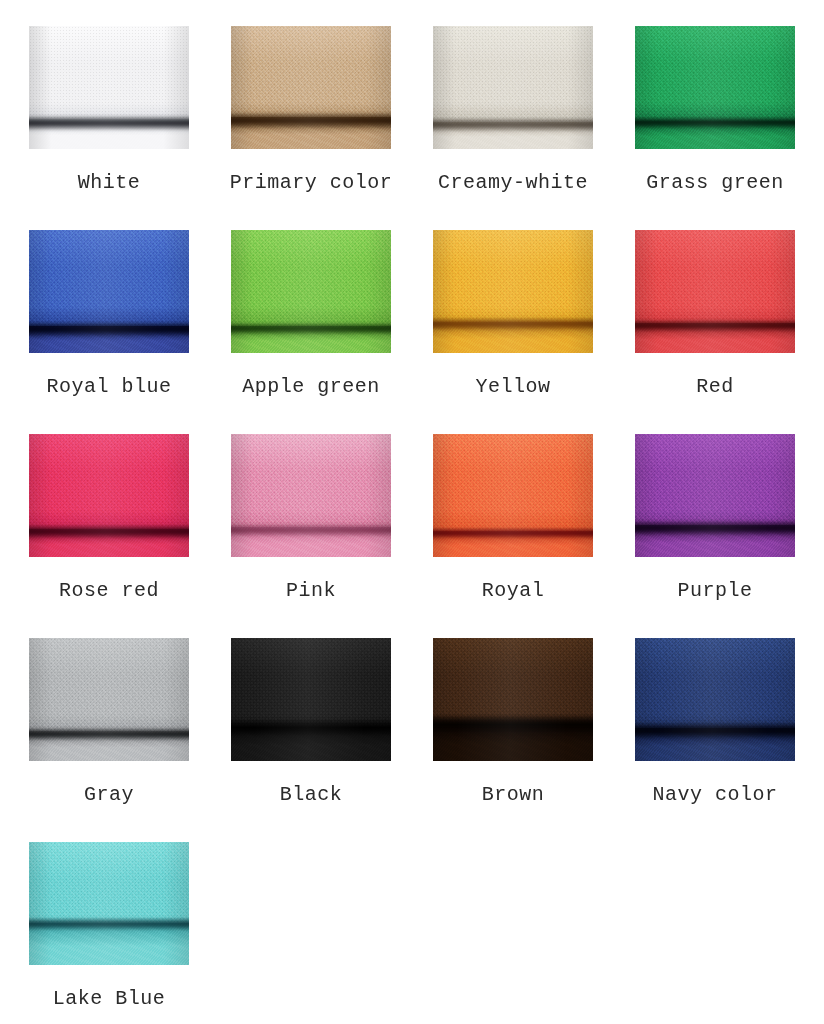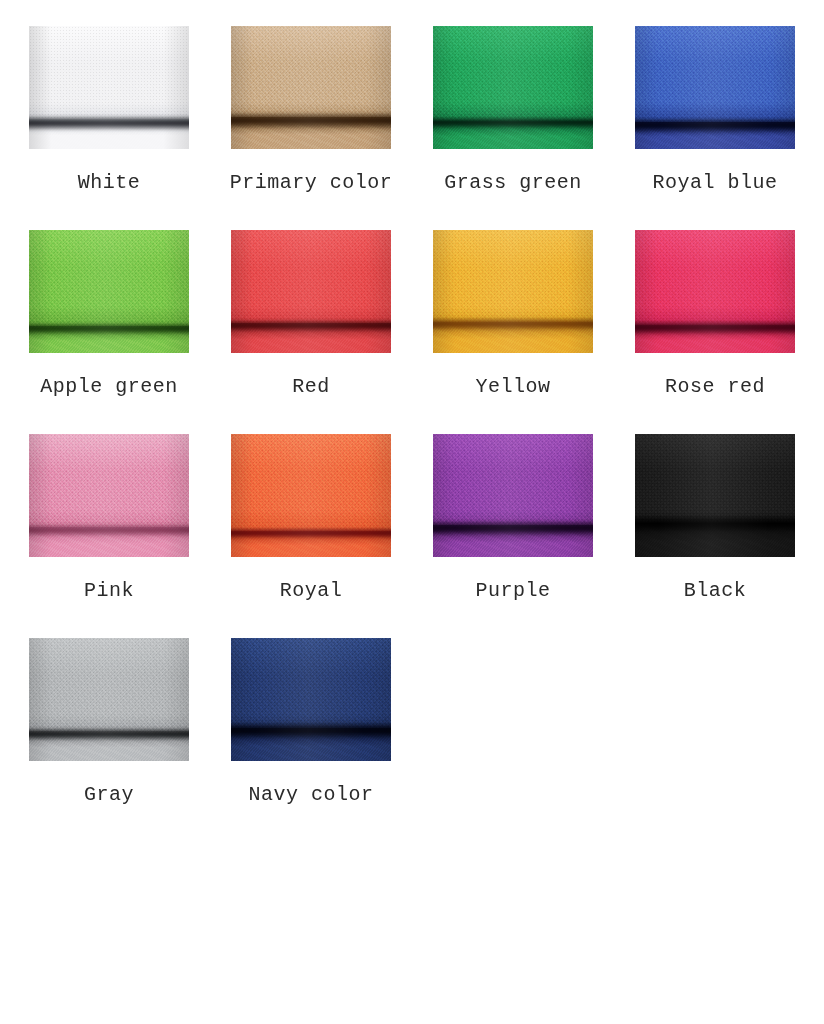--- a/index.html
+++ b/index.html
@@ -189,20 +189,34 @@
           <div class="under"></div>
           <div class="under-weave"></div>
           <div class="fold"></div>
           <div class="vignette"></div>
         </div>
       </div>
       <div class="label">Primary color</div>
     </div>
     <div class="cell">
       <div class="frame">
+        <div class="swatch" style="--base: #dedad0; --top: #e8e5dc; --shade: #cdc8bc; --foldcol: rgba(70,62,52,0.80); --under: #e2ded5; --undertop: #b3aa9c; --foldtop: 74%; --foldh: 12%; --underh: 22%;">
+          <div class="body"></div>
+          <div class="weave"></div>
+          <div class="grain"></div>
+          <div class="under"></div>
+          <div class="under-weave"></div>
+          <div class="fold"></div>
+          <div class="vignette"></div>
+        </div>
+      </div>
+      <div class="label">Creamy-white</div>
+    </div>
+    <div class="cell">
+      <div class="frame">
         <div class="swatch" style="--base: #1fa257; --top: #2eb165; --shade: #17874a; --foldcol: rgba(3,34,18,0.95); --under: #1f9d56; --undertop: #0c5c32; --foldtop: 73%; --foldh: 11%; --underh: 23%;">
           <div class="body"></div>
           <div class="weave"></div>
           <div class="grain"></div>
           <div class="under"></div>
           <div class="under-weave"></div>
           <div class="fold"></div>
           <div class="vignette"></div>
         </div>
       </div>
@@ -231,48 +245,48 @@
           <div class="under"></div>
           <div class="under-weave"></div>
           <div class="fold"></div>
           <div class="vignette"></div>
         </div>
       </div>
       <div class="label">Apple green</div>
     </div>
     <div class="cell">
       <div class="frame">
+        <div class="swatch" style="--base: #efb130; --top: #f3bd45; --shade: #e0a223; --foldcol: rgba(116,60,8,0.92); --under: #e9ab2c; --undertop: #b0731a; --foldtop: 71%; --foldh: 11%; --underh: 25%;">
+          <div class="body"></div>
+          <div class="weave"></div>
+          <div class="grain"></div>
+          <div class="under"></div>
+          <div class="under-weave"></div>
+          <div class="fold"></div>
+          <div class="vignette"></div>
+        </div>
+      </div>
+      <div class="label">Yellow</div>
+    </div>
+    <div class="cell">
+      <div class="frame">
         <div class="swatch" style="--base: #e8484a; --top: #ee5759; --shade: #d83b3f; --foldcol: rgba(74,10,12,0.92); --under: #e2474b; --undertop: #8e1d22; --foldtop: 72%; --foldh: 11%; --underh: 24%;">
           <div class="body"></div>
           <div class="weave"></div>
           <div class="grain"></div>
           <div class="under"></div>
           <div class="under-weave"></div>
           <div class="fold"></div>
           <div class="vignette"></div>
         </div>
       </div>
       <div class="label">Red</div>
     </div>
     <div class="cell">
       <div class="frame">
-        <div class="swatch" style="--base: #efb130; --top: #f3bd45; --shade: #e0a223; --foldcol: rgba(116,60,8,0.92); --under: #e9ab2c; --undertop: #b0731a; --foldtop: 71%; --foldh: 11%; --underh: 25%;">
-          <div class="body"></div>
-          <div class="weave"></div>
-          <div class="grain"></div>
-          <div class="under"></div>
-          <div class="under-weave"></div>
-          <div class="fold"></div>
-          <div class="vignette"></div>
-        </div>
-      </div>
-      <div class="label">Yellow</div>
-    </div>
-    <div class="cell">
-      <div class="frame">
         <div class="swatch" style="--base: #e8325f; --top: #ee4470; --shade: #d62655; --foldcol: rgba(70,4,22,0.95); --under: #e43560; --undertop: #8d0f32; --foldtop: 73%; --foldh: 12%; --underh: 23%;">
           <div class="body"></div>
           <div class="weave"></div>
           <div class="grain"></div>
           <div class="under"></div>
           <div class="under-weave"></div>
           <div class="fold"></div>
           <div class="vignette"></div>
         </div>
       </div>
@@ -315,53 +329,81 @@
           <div class="under"></div>
           <div class="under-weave"></div>
           <div class="fold"></div>
           <div class="vignette"></div>
         </div>
       </div>
       <div class="label">Purple</div>
     </div>
     <div class="cell">
       <div class="frame">
+        <div class="swatch" style="--base: #b2b5b7; --top: #c0c3c5; --shade: #a2a5a8; --foldcol: rgba(24,26,28,0.92); --under: #b8babd; --undertop: #7e8184; --foldtop: 72%; --foldh: 12%; --underh: 24%;">
+          <div class="body"></div>
+          <div class="weave"></div>
+          <div class="grain"></div>
+          <div class="under"></div>
+          <div class="under-weave"></div>
+          <div class="fold"></div>
+          <div class="vignette"></div>
+        </div>
+      </div>
+      <div class="label">Gray</div>
+    </div>
+    <div class="cell">
+      <div class="frame">
         <div class="swatch" style="--base: #1a1a1a; --top: #262626; --shade: #121212; --foldcol: rgba(0,0,0,0.85); --under: #161616; --undertop: #0a0a0a; --foldtop: 66%; --foldh: 14%; --underh: 28%;">
           <div class="body"></div>
           <div class="weave"></div>
           <div class="grain"></div>
           <div class="under"></div>
           <div class="under-weave"></div>
           <div class="fold"></div>
           <div class="vignette"></div>
         </div>
       </div>
       <div class="label">Black</div>
     </div>
     <div class="cell">
       <div class="frame">
-        <div class="swatch" style="--base: #b2b5b7; --top: #c0c3c5; --shade: #a2a5a8; --foldcol: rgba(24,26,28,0.92); --under: #b8babd; --undertop: #7e8184; --foldtop: 72%; --foldh: 12%; --underh: 24%;">
-          <div class="body"></div>
-          <div class="weave"></div>
-          <div class="grain"></div>
-          <div class="under"></div>
-          <div class="under-weave"></div>
-          <div class="fold"></div>
-          <div class="vignette"></div>
-        </div>
-      </div>
-      <div class="label">Gray</div>
+        <div class="swatch" style="--base: #3d2413; --top: #4b2e18; --shade: #30190c; --foldcol: rgba(6,2,0,0.95); --under: #1a0d05; --undertop: #0b0502; --foldtop: 62%; --foldh: 16%; --underh: 30%;">
+          <div class="body"></div>
+          <div class="weave"></div>
+          <div class="grain"></div>
+          <div class="under"></div>
+          <div class="under-weave"></div>
+          <div class="fold"></div>
+          <div class="vignette"></div>
+        </div>
+      </div>
+      <div class="label">Brown</div>
     </div>
     <div class="cell">
       <div class="frame">
         <div class="swatch" style="--base: #23386e; --top: #2d457f; --shade: #1b2c5b; --foldcol: rgba(2,4,16,0.96); --under: #22356a; --undertop: #0a1130; --foldtop: 68%; --foldh: 14%; --underh: 27%;">
           <div class="body"></div>
           <div class="weave"></div>
           <div class="grain"></div>
           <div class="under"></div>
           <div class="under-weave"></div>
           <div class="fold"></div>
           <div class="vignette"></div>
         </div>
       </div>
       <div class="label">Navy color</div>
     </div>
+    <div class="cell">
+      <div class="frame">
+        <div class="swatch" style="--base: #69d2d2; --top: #7cdcdb; --shade: #57c4c5; --foldcol: rgba(16,62,70,0.88); --under: #72d4d3; --undertop: #3ba3a6; --foldtop: 61%; --foldh: 11%; --underh: 34%;">
+          <div class="body"></div>
+          <div class="weave"></div>
+          <div class="grain"></div>
+          <div class="under"></div>
+          <div class="under-weave"></div>
+          <div class="fold"></div>
+          <div class="vignette"></div>
+        </div>
+      </div>
+      <div class="label">Lake Blue</div>
+    </div>
   </div>
 
 </body></html>

